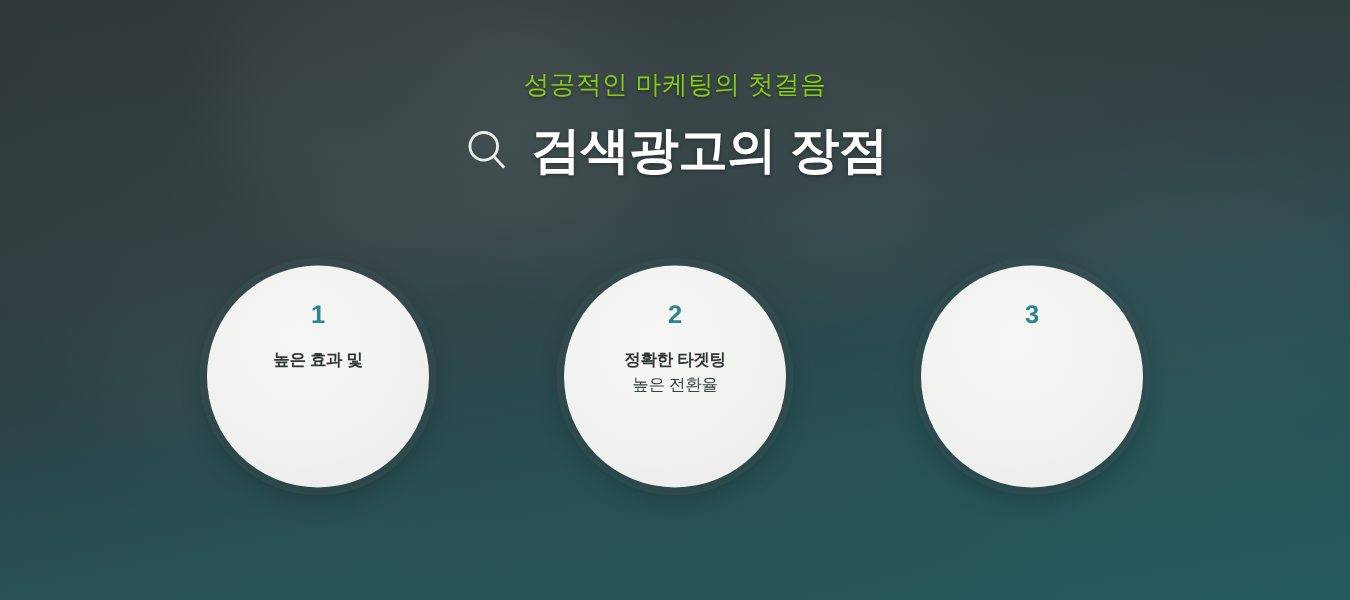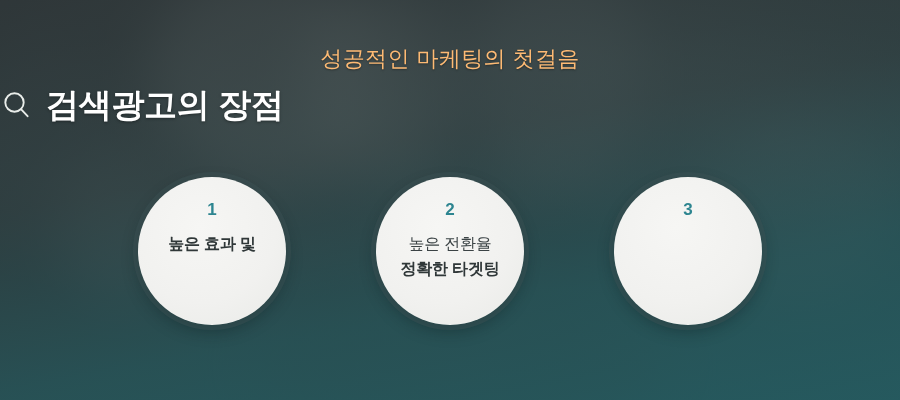--- a/index.html
+++ b/index.html
@@ -50,31 +50,31 @@
   
   .heading {
     position: absolute;
     left: 0;
     right: 0;
     top: 48px;
     text-align: center;
     z-index: 4;
   }
   .subtitle {
-    font-size: 22px;
+    font-size: 17px;
     letter-spacing: 0.4px;
-    color: #fdba74;
+    color: #84cc16;
     line-height: 1;
     margin-bottom: 17px;
     text-shadow: 0 1px 2px rgba(0,0,0,0.35);
   }
   .title-row {
     display: flex;
     align-items: center;
-    justify-content: flex-start;
+    justify-content: center;
     gap: 12px;
   }
   .search-icon {
     display: block;
     width: 34px;
     height: 34px;
     margin-top: 2px;
   }
   .main-title {
     font-size: 33px;
@@ -114,21 +114,21 @@
     text-align: center;
   }
   .circle-num {
     font-size: 17px;
     font-weight: bold;
     color: #2d8590;
     line-height: 1;
     margin-bottom: 14px;
   }
   .circle-line {
-    font-size: 16px;
+    font-size: 11px;
     color: #3b4345;
     line-height: 1.55;
     letter-spacing: -0.2px;
     white-space: nowrap;
   }
   .circle-line.bold { font-weight: bold; color: #2f3738; }
 </style>
 </head>
 <body>
 
@@ -159,22 +159,22 @@
 
   <div class="circle-row">
 
     <div class="circle">
       <div class="circle-num">1</div>
       <div class="circle-line bold">높은 효과 및</div>
     </div>
 
     <div class="circle">
       <div class="circle-num">2</div>
+      <div class="circle-line bold">정확한 타겟팅</div>
       <div class="circle-line">높은 전환율</div>
-      <div class="circle-line bold">정확한 타겟팅</div>
     </div>
 
     <div class="circle">
       <div class="circle-num">3</div>
     </div>
 
   </div>
 </div>
 
 </body></html>

